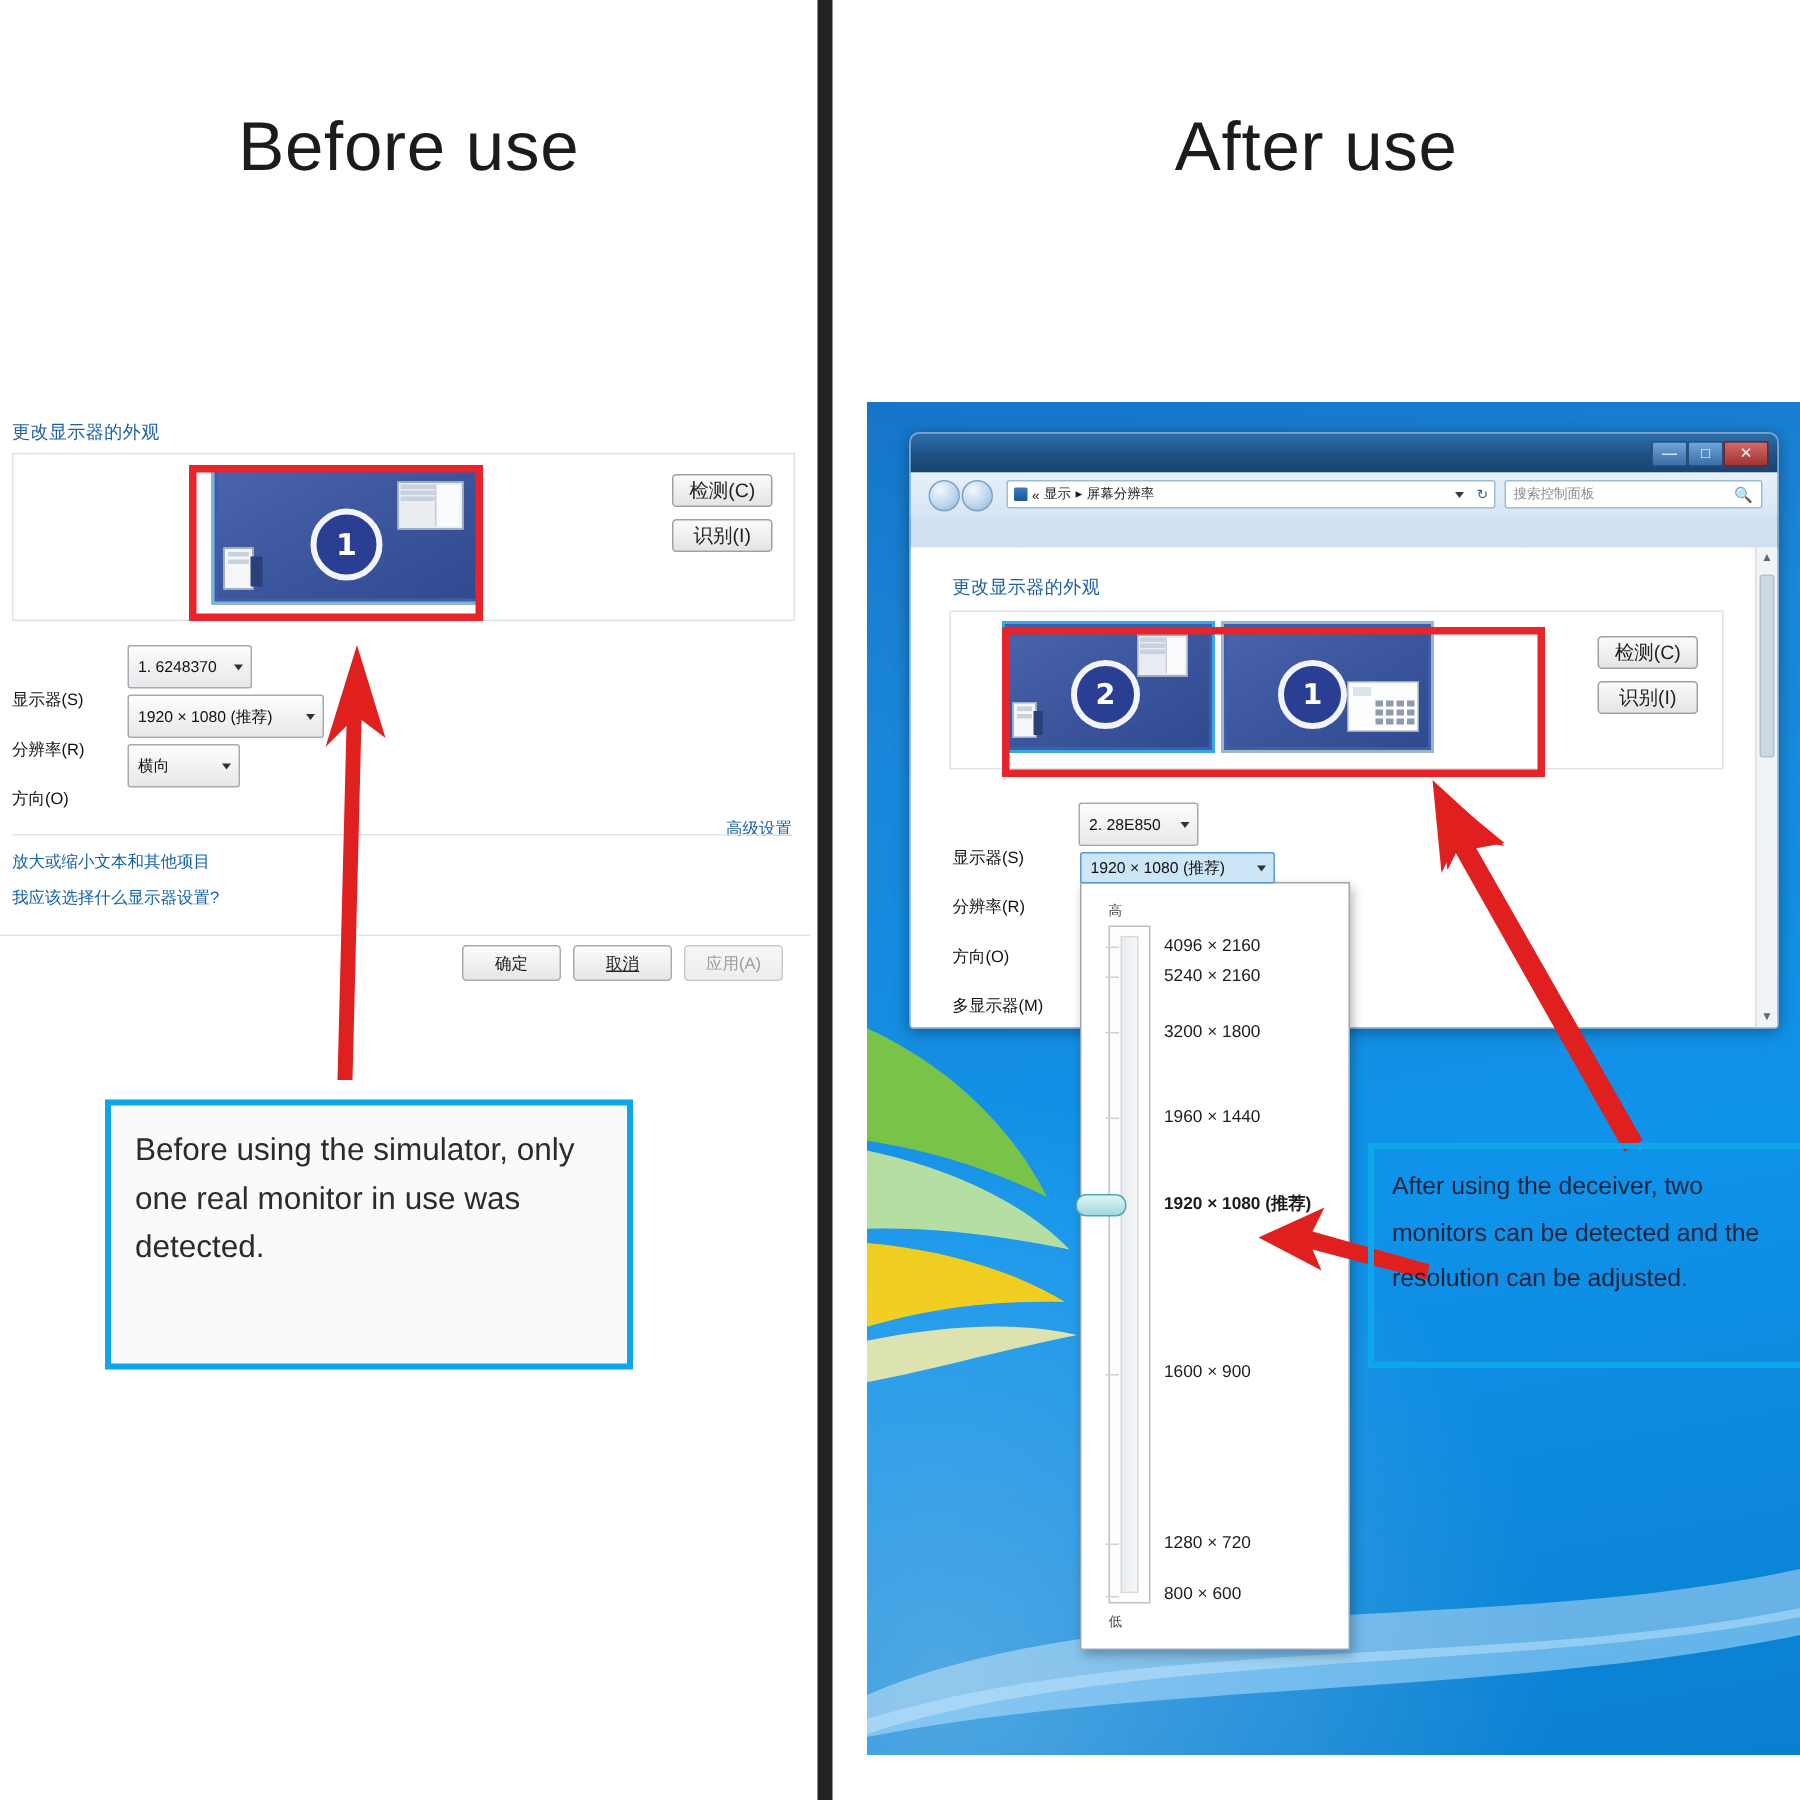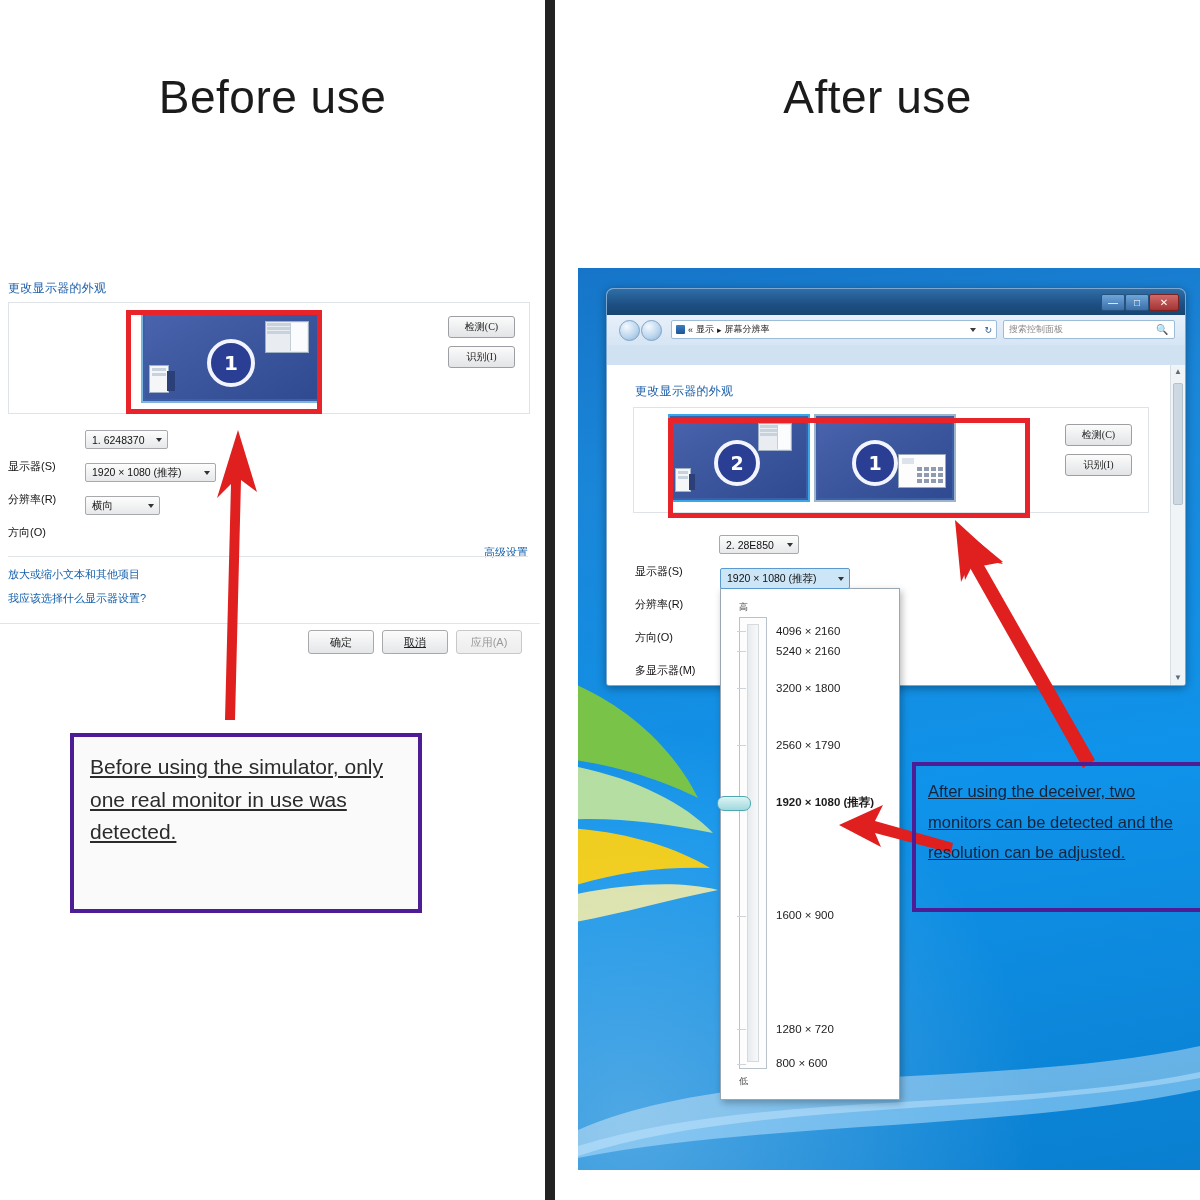--- a/index.html
+++ b/index.html
@@ -50,51 +50,51 @@
     display:flex;align-items:center;justify-content:center;
     font-family:"DejaVu Sans",sans-serif;
   }
   .mini-win{position:absolute;background:#e9edf2;border:1px solid #9fb0c4;}
   .mini-win .bar{height:3px;background:#c7d2dd;margin:1px;}
   .mini-win .col{position:absolute;right:1px;top:1px;bottom:1px;width:38%;background:#fbfcfd;border-left:1px solid #c3ced9;}
   .mini-calc{position:absolute;background:#fdfdfd;border:1px solid #9aa8b8;}
   .mini-key{position:absolute;background:#8e9bb0;}
   .flabel{position:absolute;left:8px;color:#111;font-size:11px;margin-top:24px;}
   .combo{
-    position:absolute;height:19px;border:1px solid #a7a9ac;border-radius:2px;
+    position:absolute;height:29px;border:1px solid #a7a9ac;border-radius:2px;
     background:linear-gradient(#fdfdfd,#e6e8ea);
     font-size:10.5px;color:#111;display:flex;align-items:center;
     padding-left:6px;box-sizing:border-box;
   }
   .combo .arrow{
     position:absolute;right:5px;top:50%;transform:translateY(-50%);
     width:0;height:0;border-left:3.5px solid transparent;border-right:3.5px solid transparent;
     border-top:4px solid #333;
   }
   .link{position:absolute;font-size:11px;color:#1560ac;white-space:nowrap;}
   .hrule{position:absolute;height:1px;background:#e2e5e8;}
   .btn-flat{
     position:absolute;height:22px;border:1px solid #a7a9ac;border-radius:3px;
     background:linear-gradient(#fcfcfc,#e4e6e8);
     font-size:11px;color:#222;display:flex;align-items:center;justify-content:center;
   }
   .btn-flat.disabled{color:#9a9a9a;background:linear-gradient(#f7f7f7,#ededed);border-color:#c8c8c8;}
   .btn-side{
     position:absolute;width:65px;height:20px;border:1px solid #9d9fa2;border-radius:3px;
     background:linear-gradient(#fbfbfb,#e2e4e6);
-    font-size:10px;color:#222;display:flex;align-items:center;justify-content:center;font-family:Liberation Serif, serif;
+    font-size:13px;color:#222;display:flex;align-items:center;justify-content:center;
   }
 
   
   .arrow-svg{position:absolute;pointer-events:none;}
 
   
   .caption{
-    position:absolute;border:4px solid #4c1d95;box-sizing:border-box;
-    padding:14px 16px;font-size:21px;line-height:1.55;color:#2b2b2b;text-decoration:underline;
+    position:absolute;border:4px solid #0ea5e9;box-sizing:border-box;
+    padding:14px 16px;font-size:21px;line-height:1.55;color:#2b2b2b;
   }
   #caption-left{left:70px;top:733px;width:352px;height:180px;background:#fafafa;}
   #caption-right{
     left:912px;top:762px;width:300px;height:150px;background:transparent;
     color:#15233b;font-size:16.5px;line-height:1.85;padding:10px 12px;
   }
 
   
   .desktop{
     position:absolute;left:578px;top:268px;width:622px;height:902px;
@@ -386,21 +386,21 @@
     <div class="res-tick" style="top:156px;"></div>
     <div class="res-tick" style="top:213px;"></div>
     <div class="res-tick" style="top:327px;"></div>
     <div class="res-tick" style="top:440px;"></div>
     <div class="res-tick" style="top:475px;"></div>
     <div class="res-thumb" style="top:207px;"></div>
 
     <div class="res-item" style="top:36px;">4096 × 2160</div>
     <div class="res-item" style="top:56px;">5240 × 2160</div>
     <div class="res-item" style="top:93px;">3200 × 1800</div>
-    <div class="res-item" style="top:150px;">2560 × 1790</div>
+    <div class="res-item" style="top:150px;">1960 × 1440</div>
     <div class="res-item sel" style="top:206px;">1920 × 1080 (推荐)</div>
     <div class="res-item" style="top:320px;">1600 × 900</div>
     <div class="res-item" style="top:434px;">1280 × 720</div>
     <div class="res-item" style="top:468px;">800 × 600</div>
   </div>
 
   <svg class="arrow-svg" style="left:945px;top:520px;" width="160" height="250" viewBox="0 0 160 250">
     <path d="M150 240 L36 40 L58 44 L10 0 L16 62 L24 46 L138 248 Z" fill="#e01f1f"></path>
     <path d="M12 4 L58 42 L26 48 L20 60 Z" fill="#e01f1f"></path>
   </svg>

